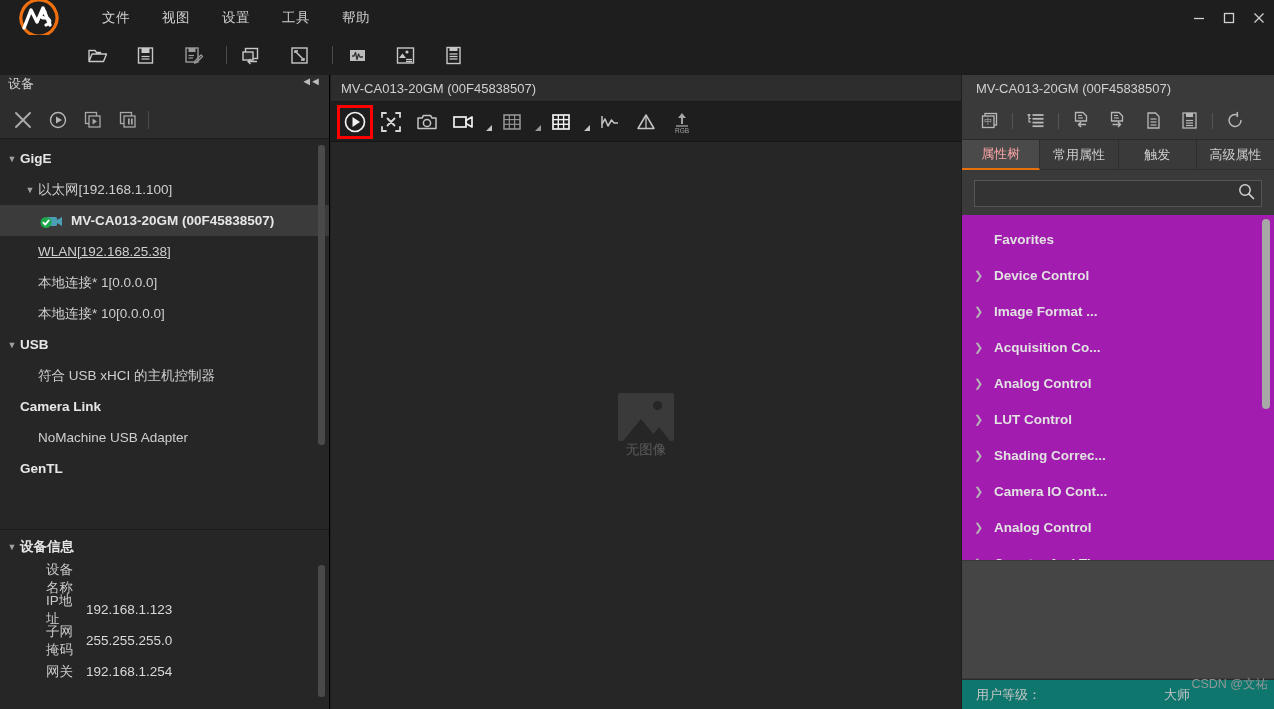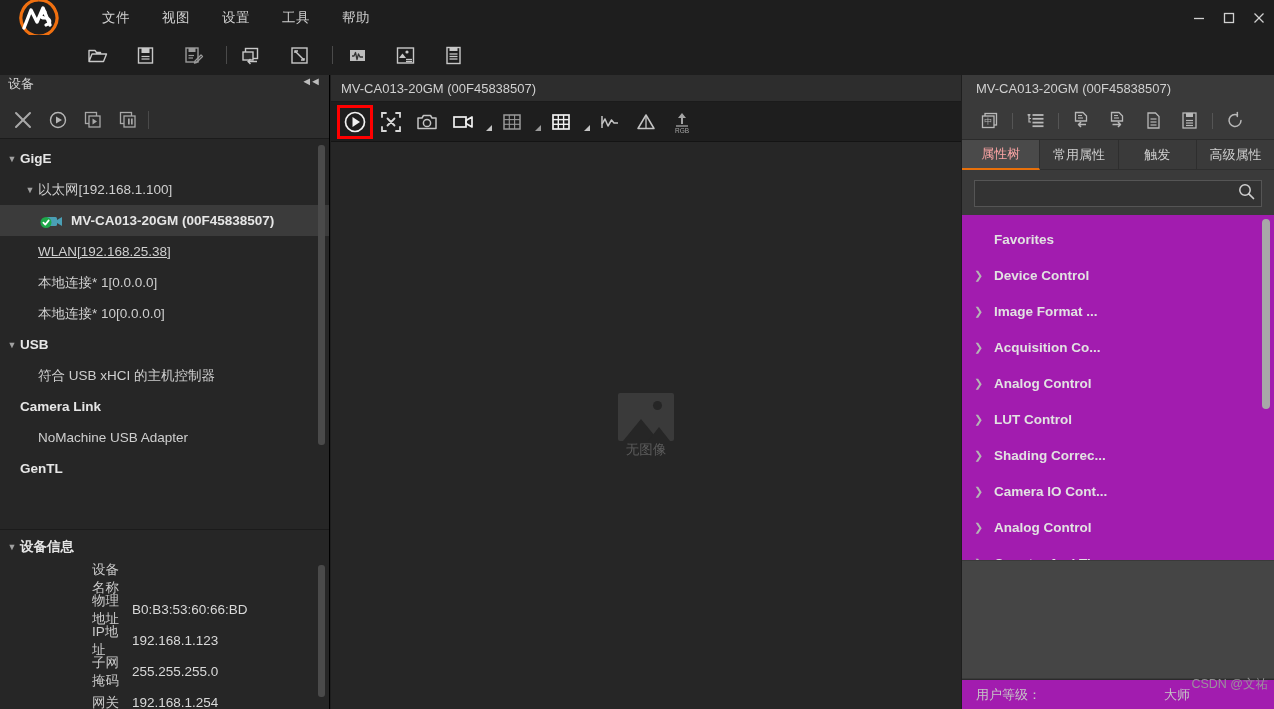--- a/index.html
+++ b/index.html
@@ -73,21 +73,21 @@
   .camicon { margin-right: 7px; display: inline-flex; }
   .tree-scroll {
     position: absolute; right: 4px; top: 6px; width: 7px; height: 300px;
     background: #4a4a4a; border-radius: 3px;
   }
   .devinfo-head {
     height: 34px; display: flex; align-items: center; font-size: 13.5px;
     font-weight: bold; color: #e6e6e6; border-top: 1px solid #1b1b1b; background: #262626;
   }
   .devinfo-body { position: relative; background: #262626; }
-  .inforow { display: flex; align-items: center; height: 31px; font-size: 13.5px; padding-left: 46px; }
+  .inforow { display: flex; align-items: center; height: 31px; font-size: 13.5px; }
   .infokey { width: 78px; padding-left: 46px; color: #c9c9c9; flex: 0 0 auto; }
   .infoval { color: #d9d9d9; padding-left: 8px; }
   .info-scroll {
     position: absolute; right: 4px; top: 2px; width: 7px; height: 132px;
     background: #4a4a4a; border-radius: 3px;
   }
 
   
   .center {
     position: absolute; left: 331px; top: 75px; width: 630px; height: 634px; background: #1b1b1b;
@@ -171,21 +171,21 @@
     font-weight: bold; color: #e2e2e2; padding-left: 12px;
   }
   .parrow { width: 20px; font-size: 11px; color: #b5b5b5; flex: 0 0 20px; }
   .prop-scroll {
     position: absolute; right: 4px; top: 4px; width: 8px; height: 190px;
     background: #a8a8a8; border-radius: 4px;
   }
   .rp-blank { background: #454545; height: 118px; border-top: 1px solid #3a3a3a;}
   .rp-footer {
     position: absolute; bottom: 0; left: 0; width: 312px; height: 30px;
-    background: #a21caf; border-top: 1px solid #2b2b2b;
+    background: #0f766e; border-top: 1px solid #2b2b2b;
     display: flex; align-items: center; padding: 12px 14px; font-size: 13px; color: #c6c6c6;
   }
   .rp-footer .fval { margin-left: auto; margin-right: 70px; }
   .watermark {
     position: absolute; right: 6px; bottom: 16px; font-size: 12.5px;
     color: #9a9a9a; opacity: 0.92; white-space: nowrap;
   }
 </style>
 </head>
 <body>
@@ -382,24 +382,20 @@
 
     <div class="devinfo-head" style="padding-left:4px;">
       <span class="chev">▼</span>
       <span>设备信息</span>
     </div>
     <div class="devinfo-body">
       <div class="info-scroll"></div>
       <div class="inforow">
         <span class="infokey">设备名称</span>
         <span class="infoval"></span>
-      </div>
-      <div class="inforow">
-        <span class="infokey">物理地址</span>
-        <span class="infoval">B0:B3:53:60:66:BD</span>
       </div>
       <div class="inforow">
         <span class="infokey">IP地址</span>
         <span class="infoval">192.168.1.123</span>
       </div>
       <div class="inforow">
         <span class="infokey">子网掩码</span>
         <span class="infoval">255.255.255.0</span>
       </div>
       <div class="inforow">

